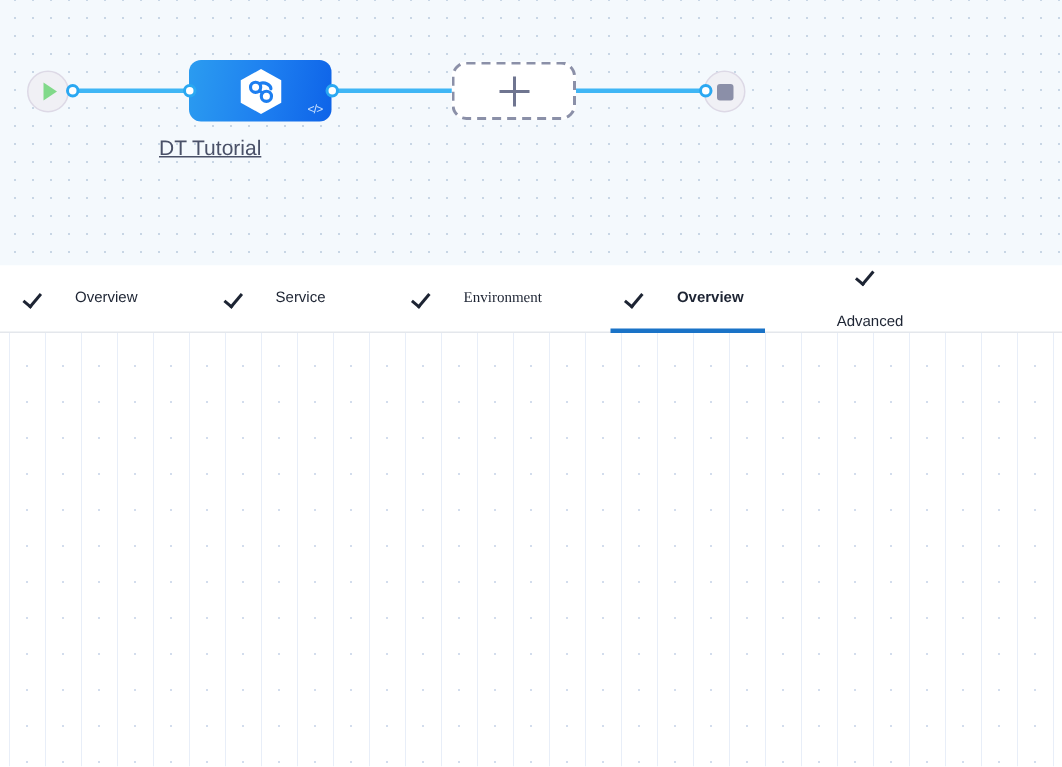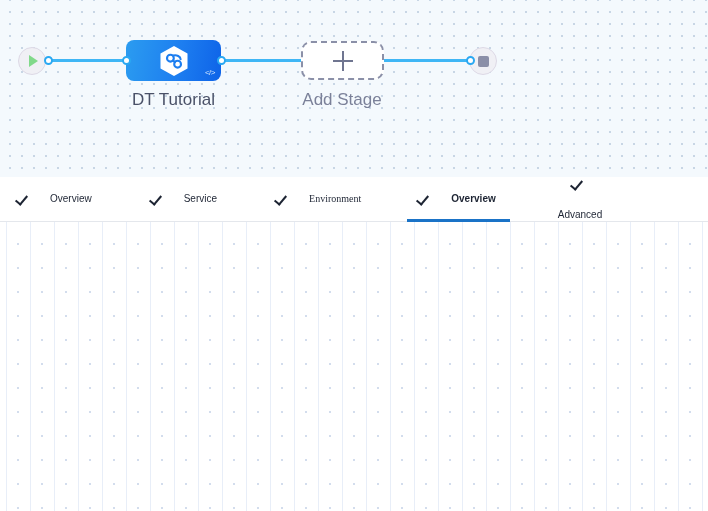--- a/index.html
+++ b/index.html
@@ -110,23 +110,24 @@
   .plus {
     position: relative; width: 20px; height: 20px;
   }
   .plus::before, .plus::after {
     content: ""; position: absolute; background: #6f7590;
   }
   .plus::before { left: 0; top: 9px; width: 20px; height: 2px; }
   .plus::after  { top: 0; left: 9px; height: 20px; width: 2px; }
 
   .node-label {
-    position: absolute; text-align: center;
-    font-size: 17px; color: #4a5168; white-space: nowrap;
+    position: absolute; 
+    font-size: 14px; color: #4a5168; white-space: nowrap;
     cursor: default;
+    text-decoration: underline;
   }
   .node-label.muted { color: #7b8199; }
 </style>
 </head>
 <body>
 
 <div class="app">
 
   <div class="stage-canvas">
 
@@ -151,21 +152,20 @@
     </div>
     <div class="port" style="left:122px; top:56px;"></div>
     <div class="port" style="left:217px; top:56px;"></div>
     <div class="node-label" style="left:106px; top:90px; width:135px;">DT Tutorial</div>
 
     <div class="edge" style="left:225px; top:59px; width:78px;"></div>
 
     <div class="add-node" style="left:301px; top:41px; width:83px; height:39px;">
       <span class="plus"></span>
     </div>
-    <div class="node-label muted" style="left:292px; top:90px; width:100px;">Add Stage</div>
 
     <div class="edge" style="left:384px; top:59px; width:90px;"></div>
     <div class="port" style="left:466px; top:56px;"></div>
     <div class="terminal" style="left:469px; top:47px;">
       <span class="stop-sq"></span>
     </div>
 
   </div>
 
   <div class="tabbar">

